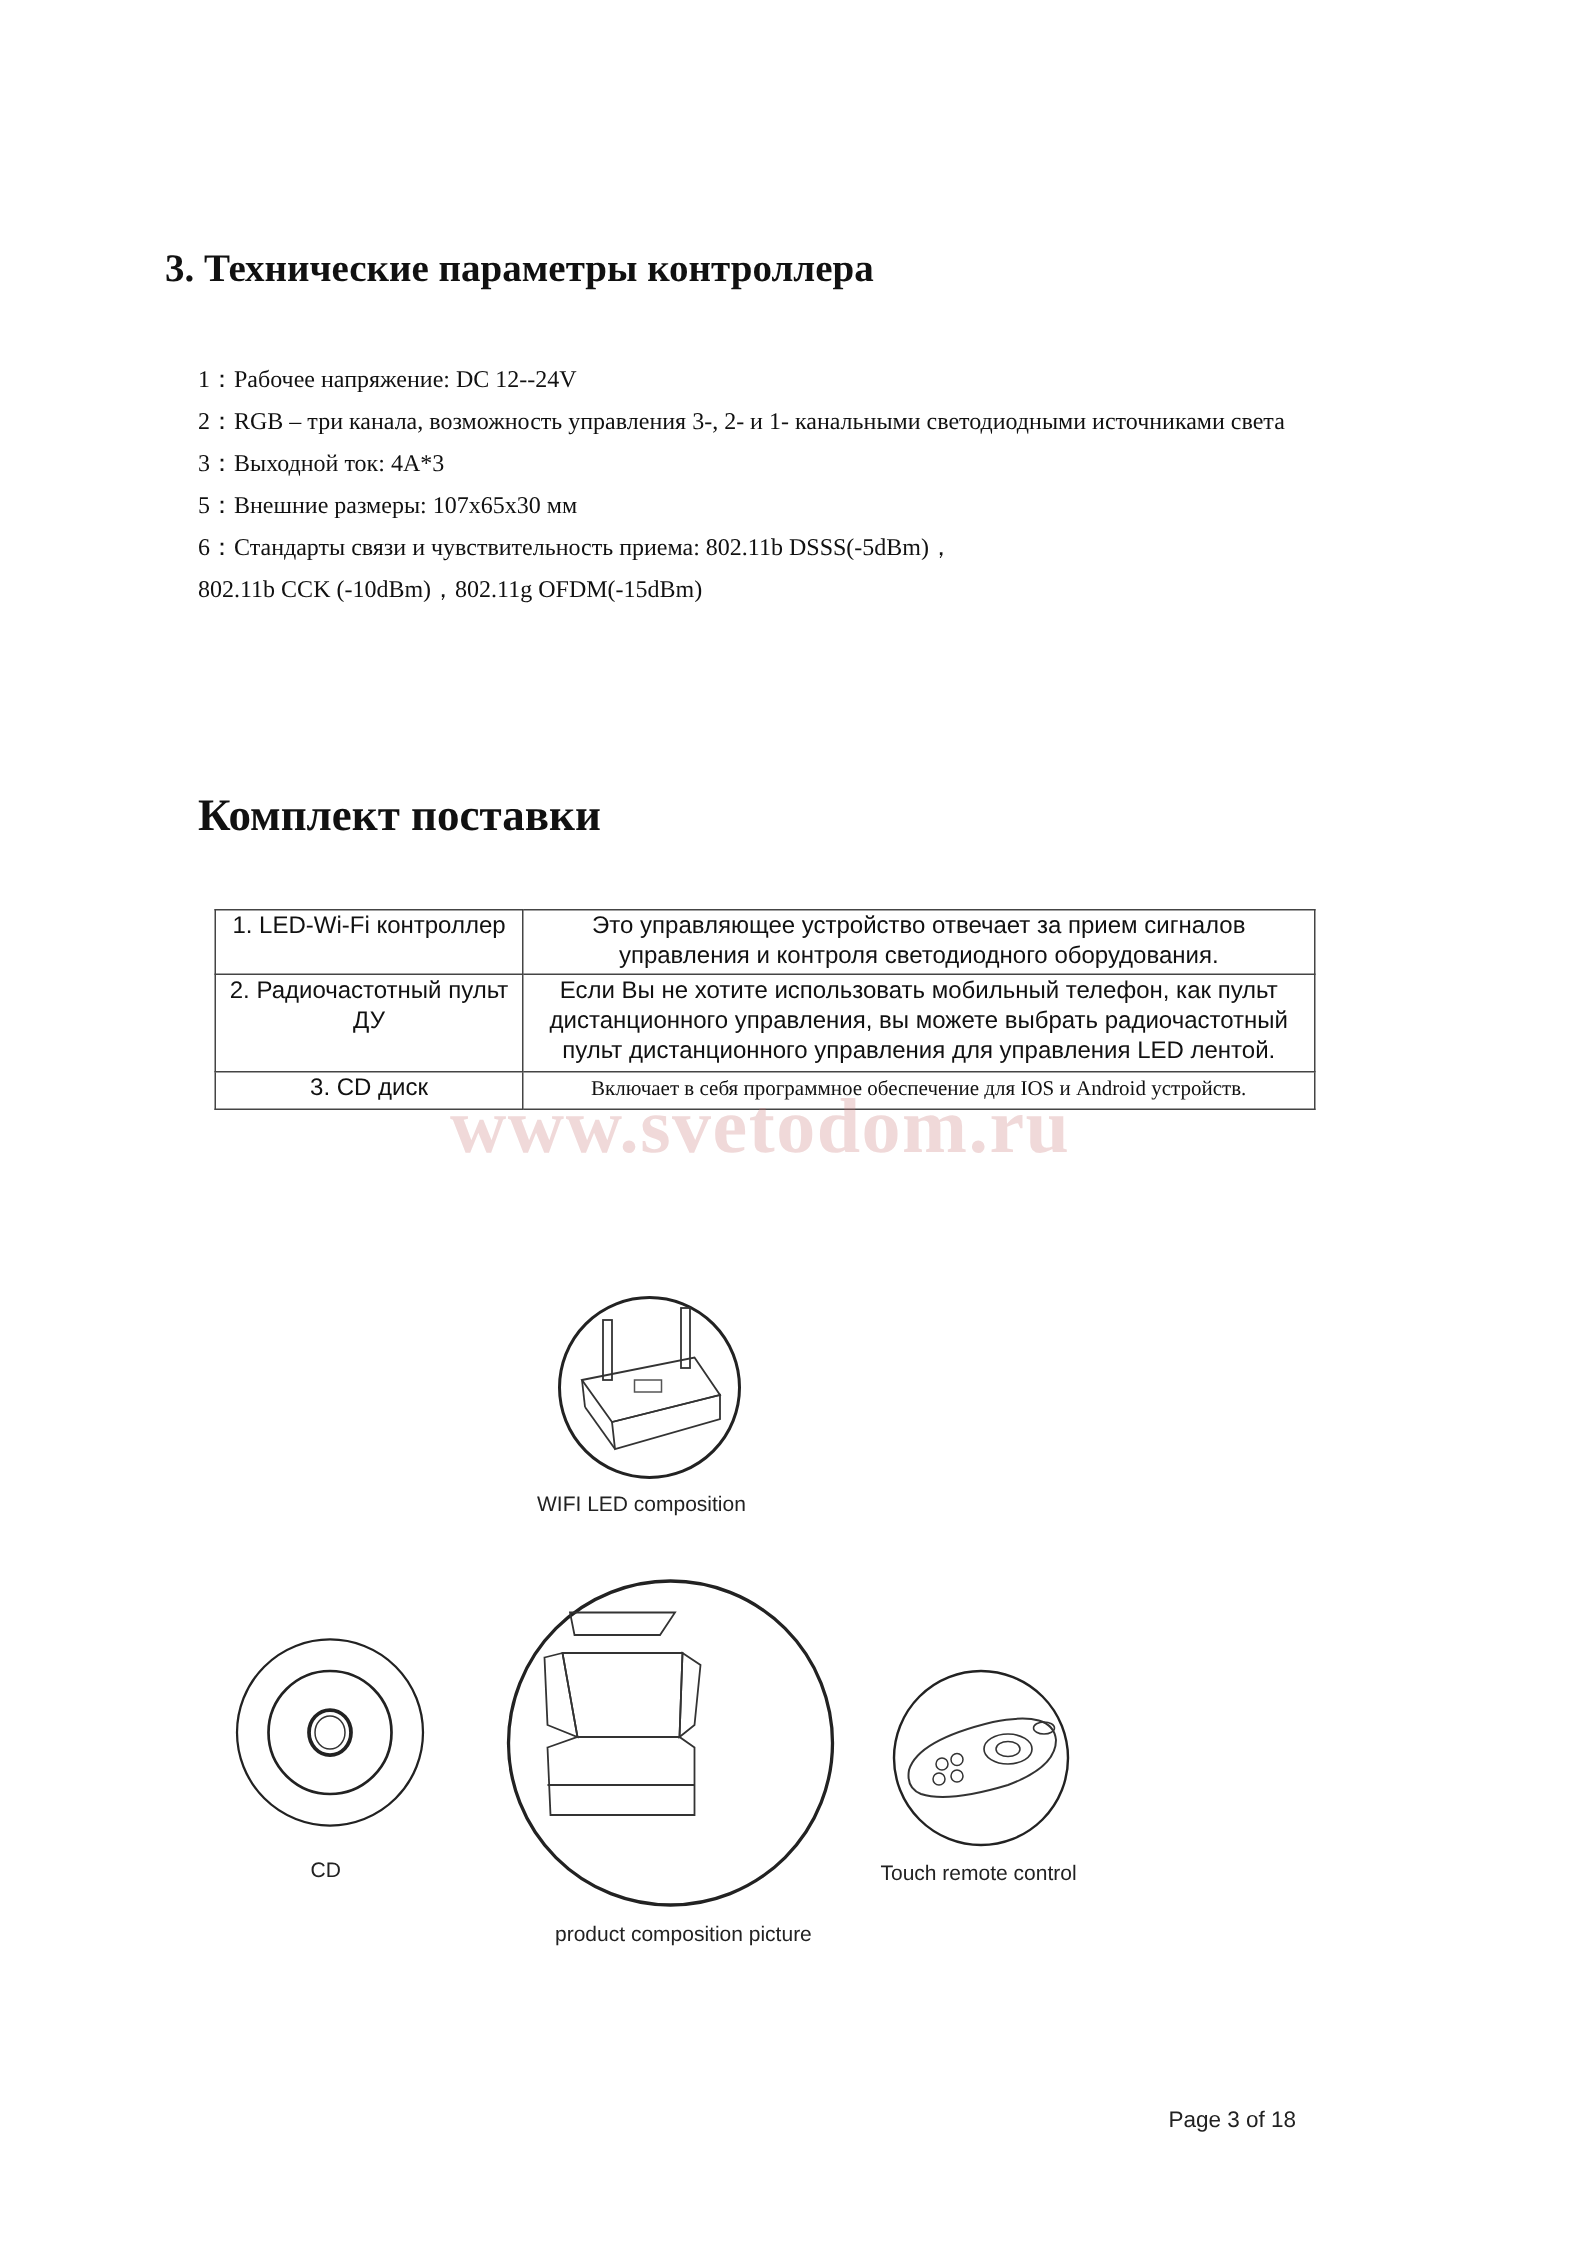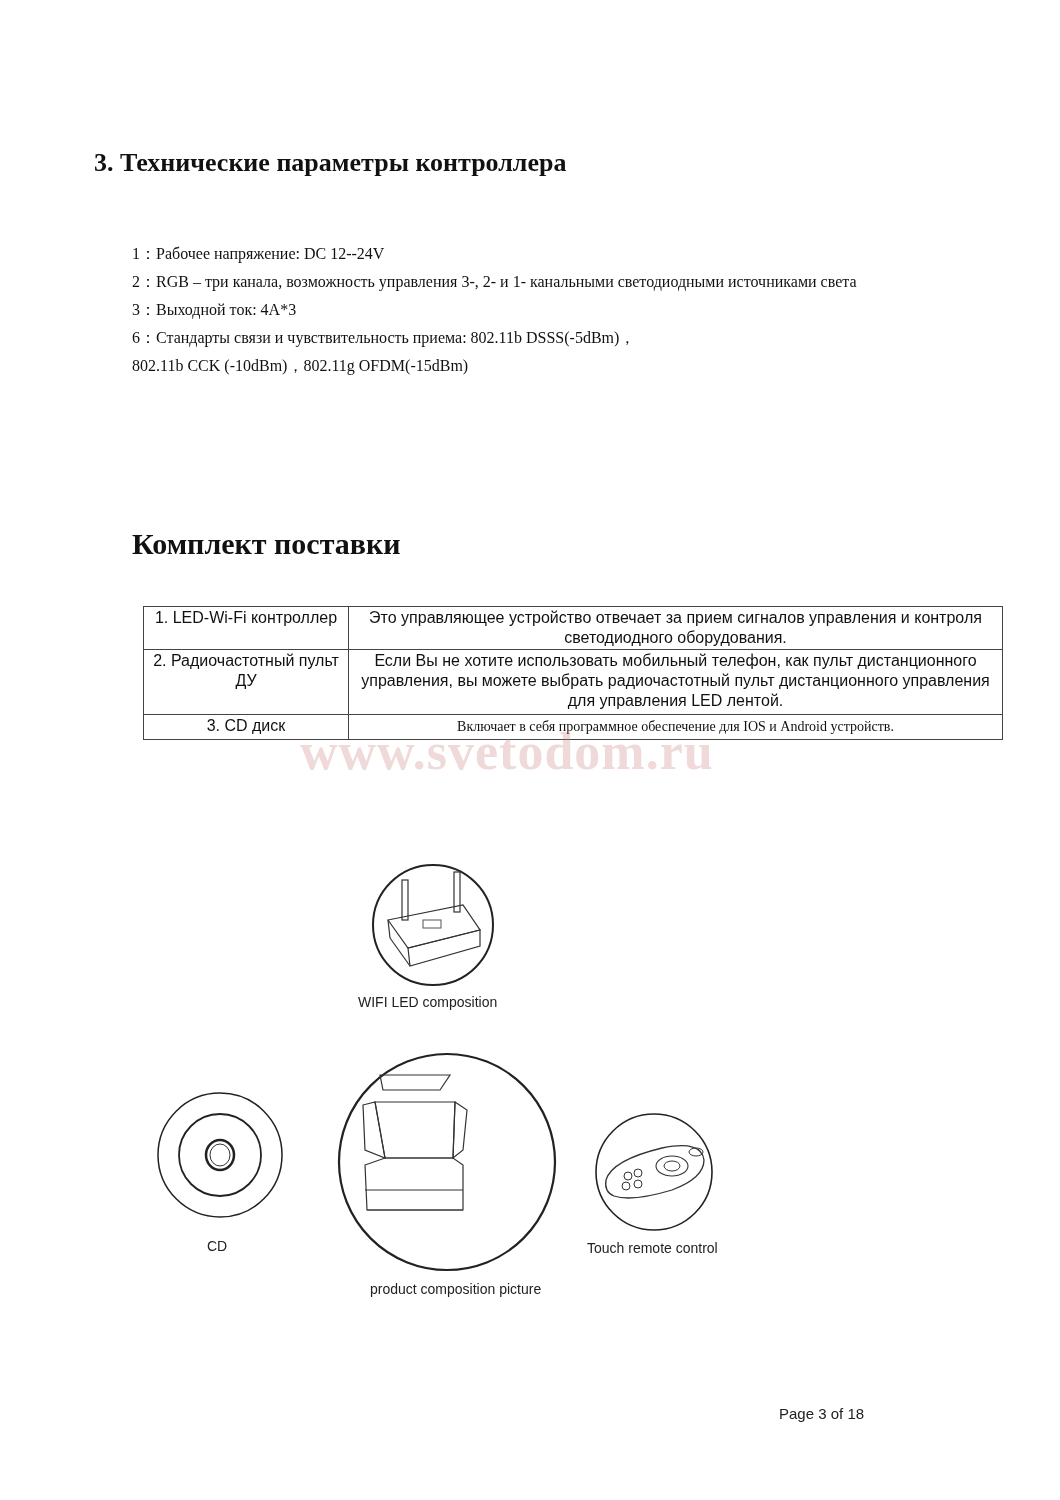--- a/index.html
+++ b/index.html
@@ -1,44 +1,45 @@
 <!DOCTYPE html>
 <html><head>
 <meta charset="utf-8">
 <style>
   html, body { margin: 0; padding: 0; background: #ffffff; }
   body { width: 1060px; height: 1500px; position: relative; overflow: hidden; color: #111; }
   .serif { font-family: "Liberation Serif", "DejaVu Serif", serif; }
   .sans { font-family: "Liberation Sans", "DejaVu Sans", sans-serif; }
 
-  #sec-title { position: absolute; left: 94px; top: 148px; font-size: 26px; font-weight: bold; margin: 0; }
+  #sec-title { position: absolute; left: 94px; top: 148px; font-size: 26px; font-weight: bold; margin: 16px; }
   #specs { position: absolute; left: 132px; top: 240px; width: 822px; font-size: 16px; line-height: 28px; margin: 0; padding: 0; list-style: none; }
   #specs li { text-align: justify; }
   #kit-title { position: absolute; left: 132px; top: 527px; font-size: 30px; font-weight: bold; margin: 0; }
 
-  #kit-table { position: absolute; left: 143px; top: 606px; width: 860px; border-collapse: collapse; font-size: 16px; }
+  #kit-table { position: absolute; left: 143px; top: 606px; width: 734px; border-collapse: collapse; font-size: 16px; }
   #kit-table td { border: 1.5px solid #444; vertical-align: top; text-align: center; padding: 1px 6px; line-height: 20px; }
   #kit-table td.c1 { width: 192px; }
   #kit-table td.serifcell { font-family: "Liberation Serif", "DejaVu Serif", serif; font-size: 14px; line-height: 22px; }
 
   #watermark { position: absolute; left: 300px; top: 722px; font-size: 52px; font-weight: bold; color: rgba(200,120,120,0.28); letter-spacing: 1px; pointer-events: none; font-family: Liberation Serif, serif; }
 
   .fig { position: absolute; }
   .caption { position: absolute; font-size: 14px; color: #222; white-space: nowrap; }
   #footer { position: absolute; left: 779px; top: 1405px; font-size: 15px; color: #222; }
 </style>
 </head>
 <body>
 
 <h2 id="sec-title" class="serif">3. Технические параметры контроллера</h2>
 
 <ul id="specs" class="serif">
   <li>1：Рабочее напряжение: DC 12--24V</li>
   <li>2：RGB – три канала, возможность управления 3-, 2- и 1- канальными светодиодными источниками света</li>
   <li>3：Выходной ток: 4A*3</li>
+  <li>5：Внешние размеры: 107x65x30 мм</li>
   <li>6：Стандарты связи и чувствительность приема: 802.11b DSSS(-5dBm)，</li>
   <li>802.11b CCK (-10dBm)，802.11g OFDM(-15dBm)</li>
 </ul>
 
 <h2 id="kit-title" class="serif">Комплект поставки</h2>
 
 <table id="kit-table" class="sans">
   <tbody>
       <tr>
     <td class="c1">1. LED-Wi-Fi контроллер</td>

